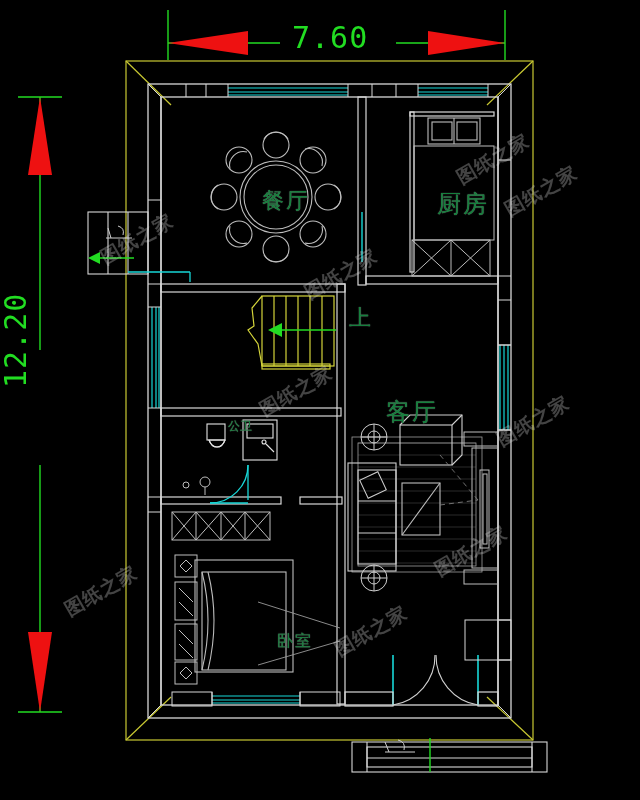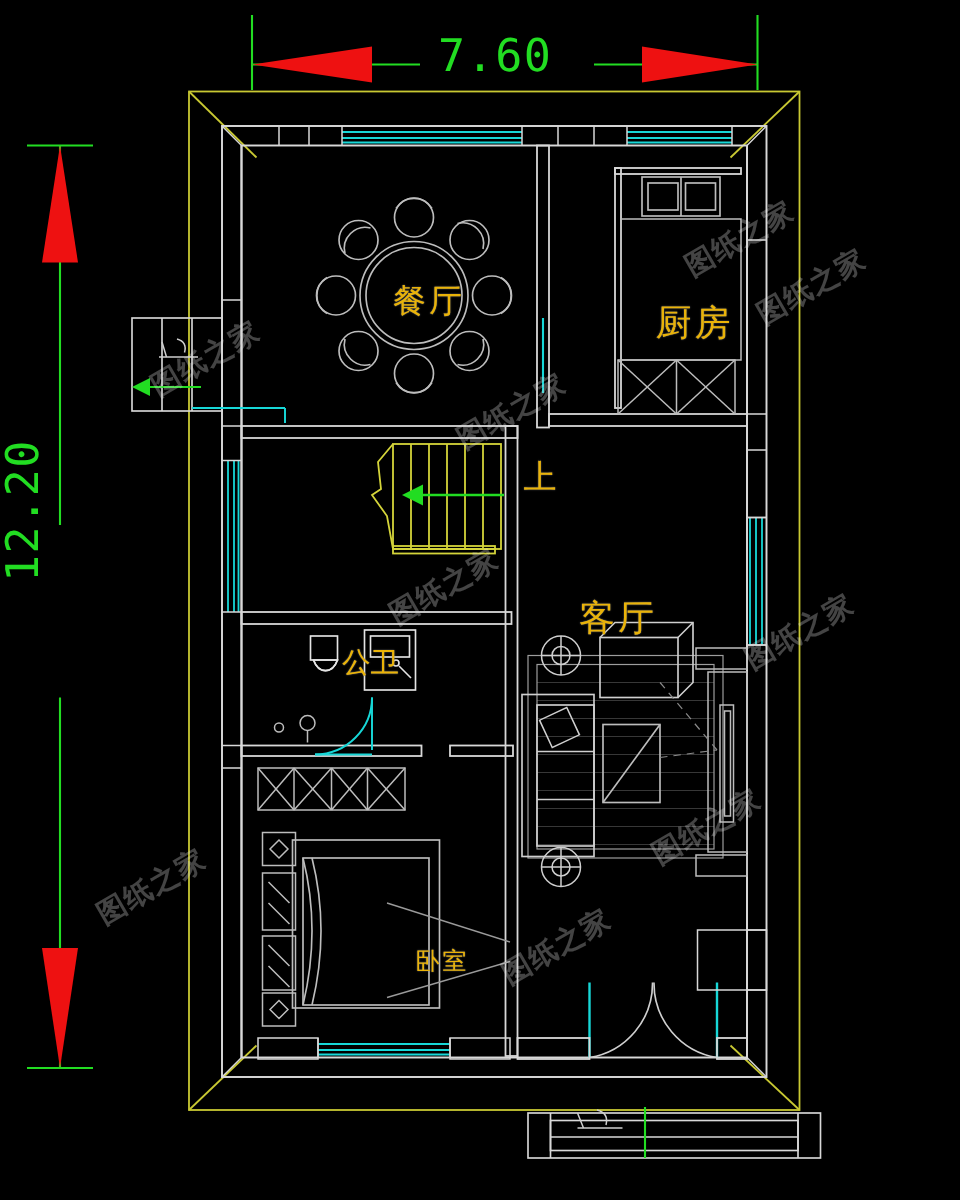--- a/index.html
+++ b/index.html
@@ -1,21 +1,21 @@
 <!DOCTYPE html>
 <html><head>
 <meta charset="utf-8">
 <title>CAD Floor Plan</title>
 <style>
   html,body{margin:0;padding:0;background:#000;}
   body{width:640px;height:800px;overflow:hidden;
        font-family:"Liberation Sans","DejaVu Sans",sans-serif;}
   #stage{position:relative;width:640px;height:712px;background:#000;}
   #stage svg{position:absolute;left:0;top:0;}
-  .lbl{position:absolute;color:#eab308;white-space:nowrap;
+  .lbl{position:absolute;color:#15803d;white-space:nowrap;
        font-family:"DejaVu Sans",sans-serif;letter-spacing:2px;
        text-shadow:0 0 1px #888;}
   .dim-txt{position:absolute;color:#22dd22;white-space:nowrap;
        font-family:"DejaVu Sans Mono","Liberation Mono",monospace;
        font-size:30px;letter-spacing:1px;}
   .wm{position:absolute;color:rgba(225,225,225,.30);white-space:nowrap;
       font-family:"DejaVu Sans",sans-serif;font-size:19px;font-weight:bold;
       letter-spacing:1px;transform:rotate(-30deg);transform-origin:0 0;
       pointer-events:none;}
 </style>
@@ -388,27 +388,27 @@
     </g>
 
   </svg>
 
   <div class="dim-txt" style="left:292px;top:20px;">7.60</div>
 
   <div class="dim-txt" style="left:5px;top:345px;transform:rotate(-90deg);transform-origin:18px 25px;">12.20</div>
 
   <div class="lbl" style="left:262px;top:186px;font-size:22px;">餐厅</div>
 
-  <div class="lbl" style="left:437px;top:199px;font-size:24px;">厨房</div>
+  <div class="lbl" style="left:437px;top:188px;font-size:24px;">厨房</div>
 
   <div class="lbl" style="left:386px;top:396px;font-size:24px;">客厅</div>
 
   <div class="lbl" style="left:277px;top:631px;font-size:16px;">卧室</div>
 
-  <div class="lbl" style="left:228px;top:429px;font-size:19px;letter-spacing:0;">公卫</div>
+  <div class="lbl" style="left:228px;top:418px;font-size:12px;letter-spacing:0;">公卫</div>
 
   <div class="lbl" style="left:349px;top:303px;font-size:22px;">上</div>
 
   <div class="wm" style="left:96px;top:248px;">图纸之家</div>
   <div class="wm" style="left:255px;top:400px;">图纸之家</div>
   <div class="wm" style="left:60px;top:600px;">图纸之家</div>
   <div class="wm" style="left:300px;top:283px;">图纸之家</div>
   <div class="wm" style="left:452px;top:168px;">图纸之家</div>
   <div class="wm" style="left:430px;top:560px;">图纸之家</div>
   <div class="wm" style="left:492px;top:430px;">图纸之家</div>

